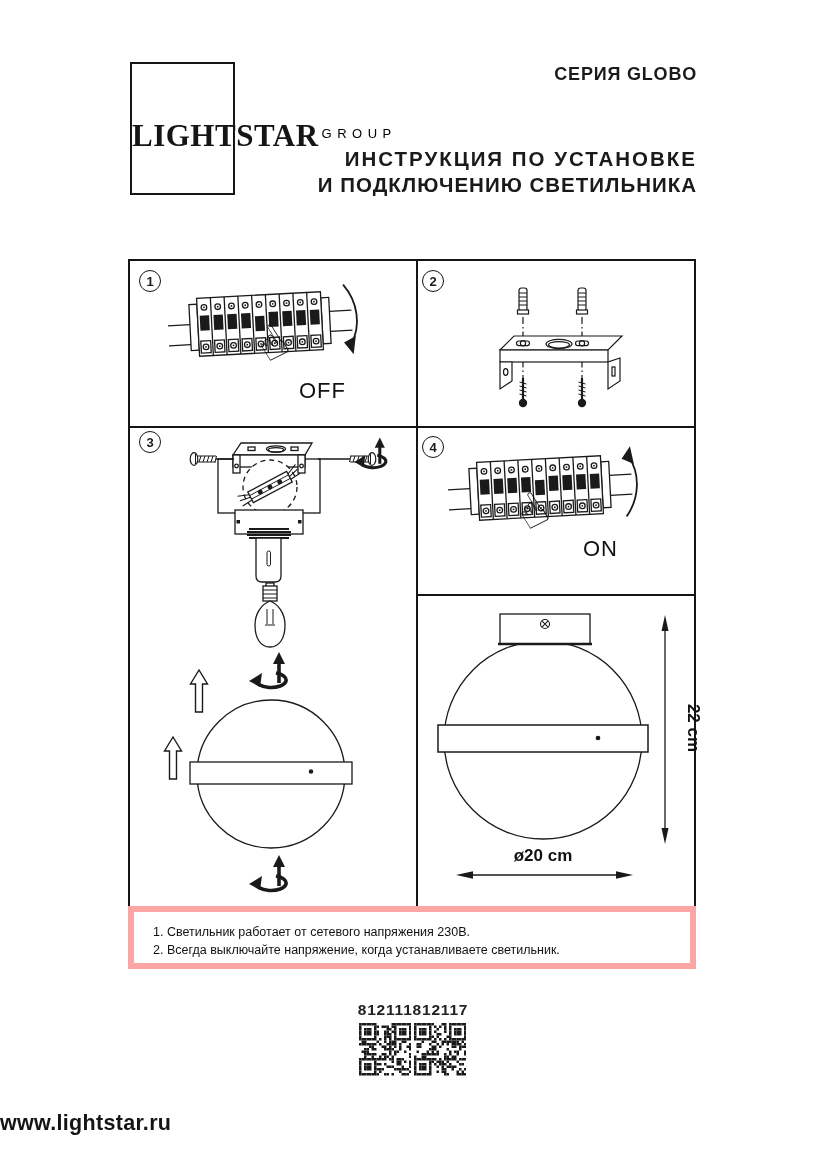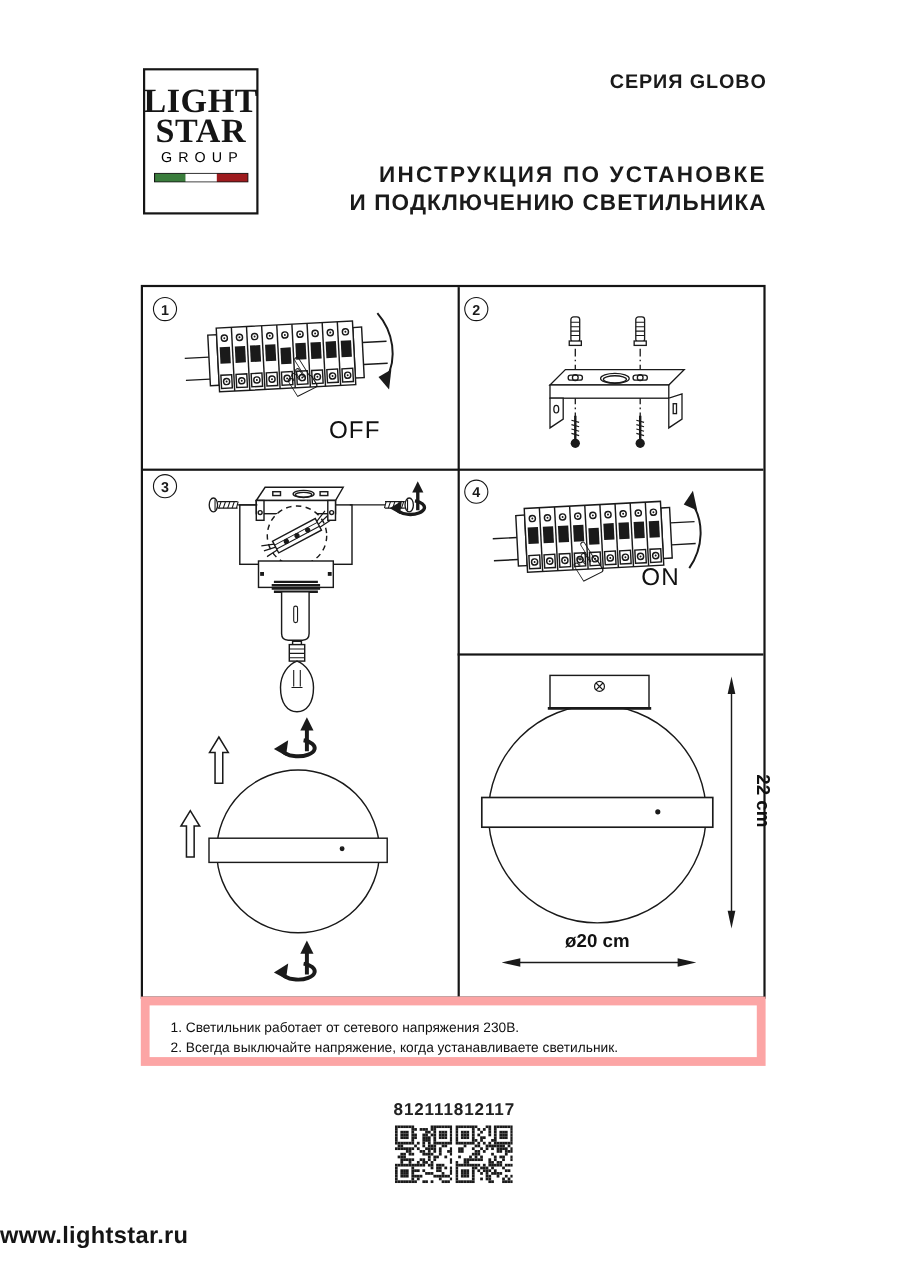--- a/index.html
+++ b/index.html
@@ -2,21 +2,21 @@
 <html><head>
 <meta charset="utf-8">
 <style>
   html,body{margin:0;padding:0;background:#ffffff;}
   .page{position:relative;width:826px;height:1169px;background:#fff;
         font-family:"Liberation Sans",sans-serif;color:#1a1a1a;overflow:hidden;}
   .abs{position:absolute;box-sizing:border-box;}
 
   
   .logo-box{left:130px;top:62px;width:105px;height:133px;border:2px solid #151515;
-            display:flex;flex-direction:column;align-items:center;justify-content:flex-start;
+            display:flex;align-items:center;justify-content:flex-start;
             padding-top:14px;}
   .logo-word{font-family:"Liberation Serif",serif;font-weight:700;font-size:31px;
              line-height:27px;letter-spacing:.5px;color:#151515;}
   .logo-group{font-size:13px;letter-spacing:5.5px;color:#000000;margin:3px 0 7px 3px;}
 
   
   .hdr{right:129px;text-align:right;font-weight:700;white-space:nowrap;}
   .hdr-series{top:64px;font-size:18px;letter-spacing:.8px;margin-left:26px;}
   .hdr-articles{top:94px;font-size:21px;letter-spacing:1px;}
   .hdr-t1{top:147px;font-size:20.5px;letter-spacing:2px;}
@@ -29,21 +29,21 @@
   .hline2{position:absolute;left:286px;right:0;top:333px;height:2px;background:#151515;}
 
   .stepnum{width:22px;height:22px;border:1.6px solid #151515;border-radius:50%;
            display:flex;align-items:center;justify-content:center;
            font-size:13px;font-weight:700;background:#fff;}
   .pwr{font-size:22px;letter-spacing:1px;color:#111;}
   .hand{font-family:"DejaVu Sans",sans-serif;font-size:46px;line-height:46px;color:#111;
         transform:rotate(-32deg);}
   .dim{font-weight:700;font-size:17px;color:#111;text-align:center;}
 
-  .notes{left:128px;top:906px;width:568px;height:63px;border:8px solid #fca5a5;
+  .notes{left:128px;top:906px;width:568px;height:63px;border:6px solid #fca5a5;
          padding:11px 0 0 19px;font-size:12.5px;line-height:18px;color:#111;}
 
   .products{left:0;right:0;top:1001px;display:flex;justify-content:center;}
   .product{text-align:center;}
   .article{font-weight:700;font-size:15.5px;letter-spacing:.8px;margin-bottom:4px;color:#222;}
   .qr{width:53px;height:53px;margin:0 auto;}
 
   .footer{left:0;right:16px;top:1111px;text-align:left;font-weight:700;font-size:21.5px;
           letter-spacing:.3px;color:#151515;}
   svg{display:block;}
@@ -320,21 +320,21 @@
         <circle cx="133.11111111111111" cy="19.5" r="0.9" fill="#1a1a1a" stroke="none"></circle>
         <rect x="128.41111111111113" y="27.5" width="9.4" height="15" fill="#1a1a1a" stroke="none"></rect>
         <rect x="128.2111111111111" y="53" width="9.8" height="12" fill="#fff"></rect>
         <circle cx="133.11111111111111" cy="59" r="2.8" fill="#fff"></circle>
         <circle cx="133.11111111111111" cy="59" r="0.9" fill="#1a1a1a" stroke="none"></circle>
         <path d="M163,72 C177,54 179,30 168,12" stroke-width="1.8"></path>
         <polygon points="173,20 161,14 170,2" fill="#1a1a1a" stroke="none"></polygon>
       </g>
     </svg>
   <span class="abs hand" style="left:518px;top:488px">☝</span>
-  <div class="abs pwr" style="left:583px;top:512px">ON</div>
+  <div class="abs pwr" style="left:583px;top:536px">ON</div>
 
   <svg class="abs" style="left:415px;top:593px" width="281" height="315" viewBox="0 0 281 315">
     <g stroke="#1a1a1a" fill="none" stroke-width="1.3">
       <circle cx="128" cy="147" r="99" fill="#fff"></circle>
       <rect x="23" y="132" width="210" height="27" fill="#fff" stroke-width="1.5"></rect>
       <circle cx="183" cy="145" r="1.7" fill="#1a1a1a"></circle>
       <rect x="85" y="21" width="90" height="30" fill="#fff"></rect>
       <path d="M83,51 H177" stroke-width="2.6"></path>
       <circle cx="130" cy="31" r="4.5" stroke-width="1.1"></circle>
       <path d="M126.9,27.9 L133.1,34.1 M133.1,27.9 L126.9,34.1" stroke-width="1.1"></path>

